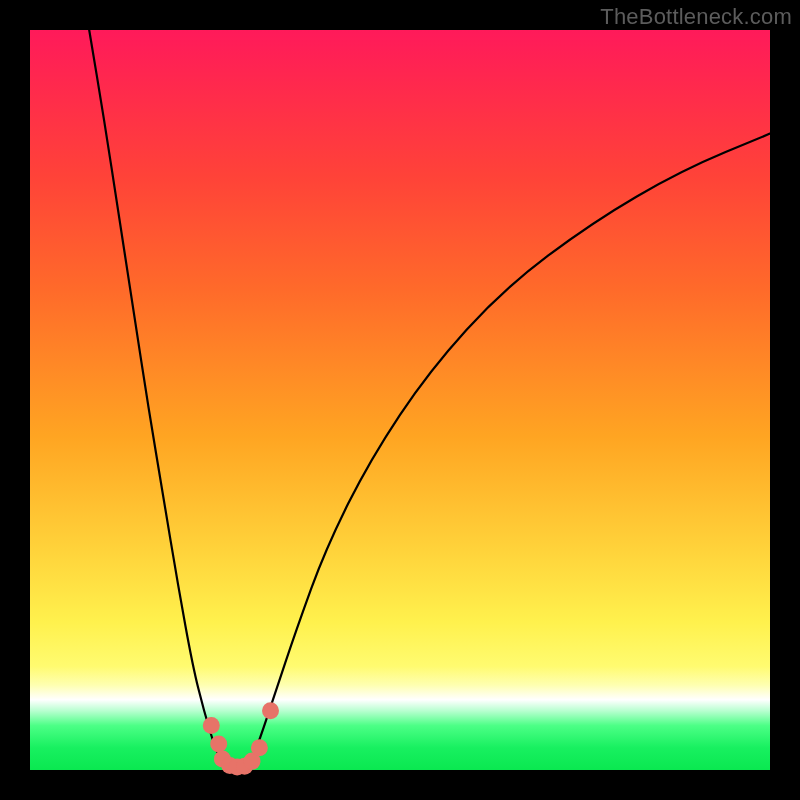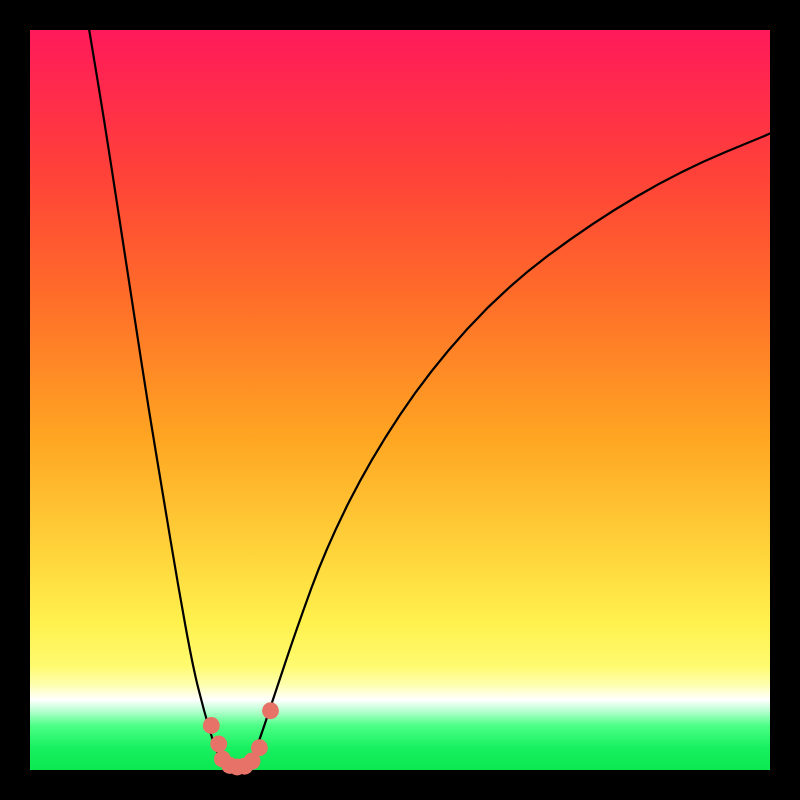--- a/index.html
+++ b/index.html
@@ -78,13 +78,14 @@
         <circle cx="192.4" cy="728.9" r="8.5" fill="#e77368"></circle>
         <circle cx="199.8" cy="735.56" r="8.5" fill="#e77368"></circle>
         <circle cx="207.20000000000002" cy="737.04" r="8.5" fill="#e77368"></circle>
         <circle cx="214.6" cy="736.3" r="8.5" fill="#e77368"></circle>
         <circle cx="222" cy="731.12" r="8.5" fill="#e77368"></circle>
         <circle cx="229.4" cy="717.8" r="8.5" fill="#e77368"></circle>
         <circle cx="240.5" cy="680.8" r="8.5" fill="#e77368"></circle>
       </g>
   </svg>
 
+  <div class="watermark">TheBottleneck.com</div>
 </div>
 
 </body></html>

